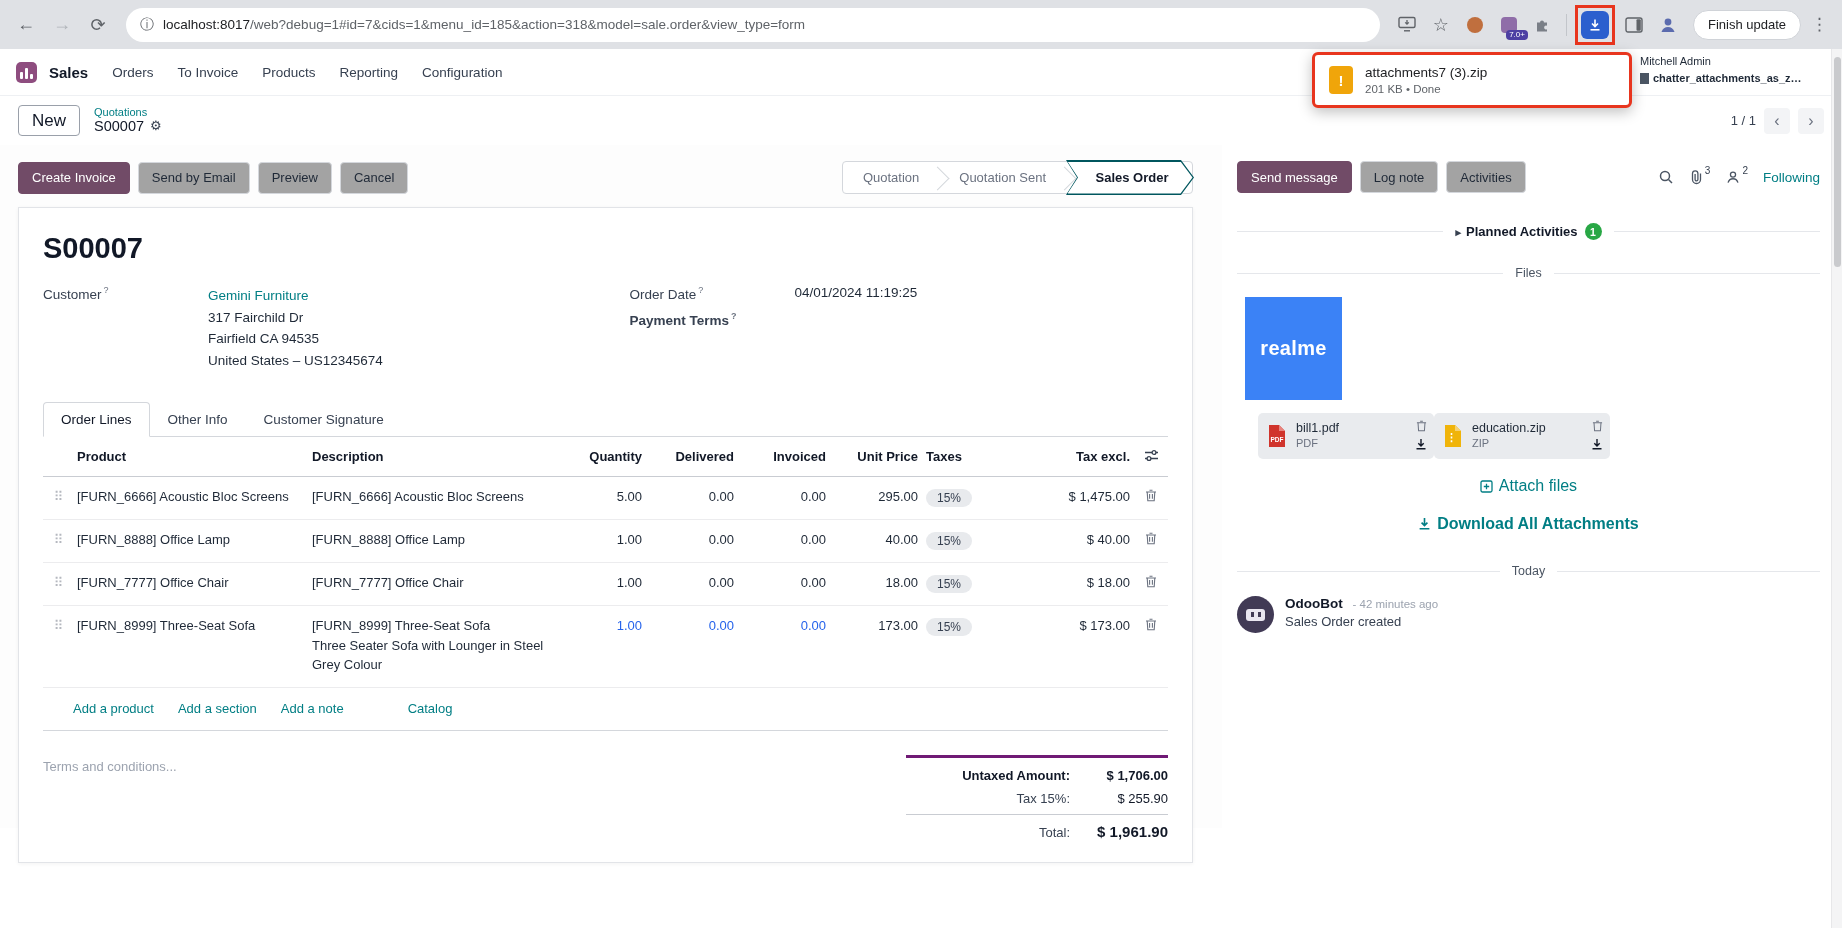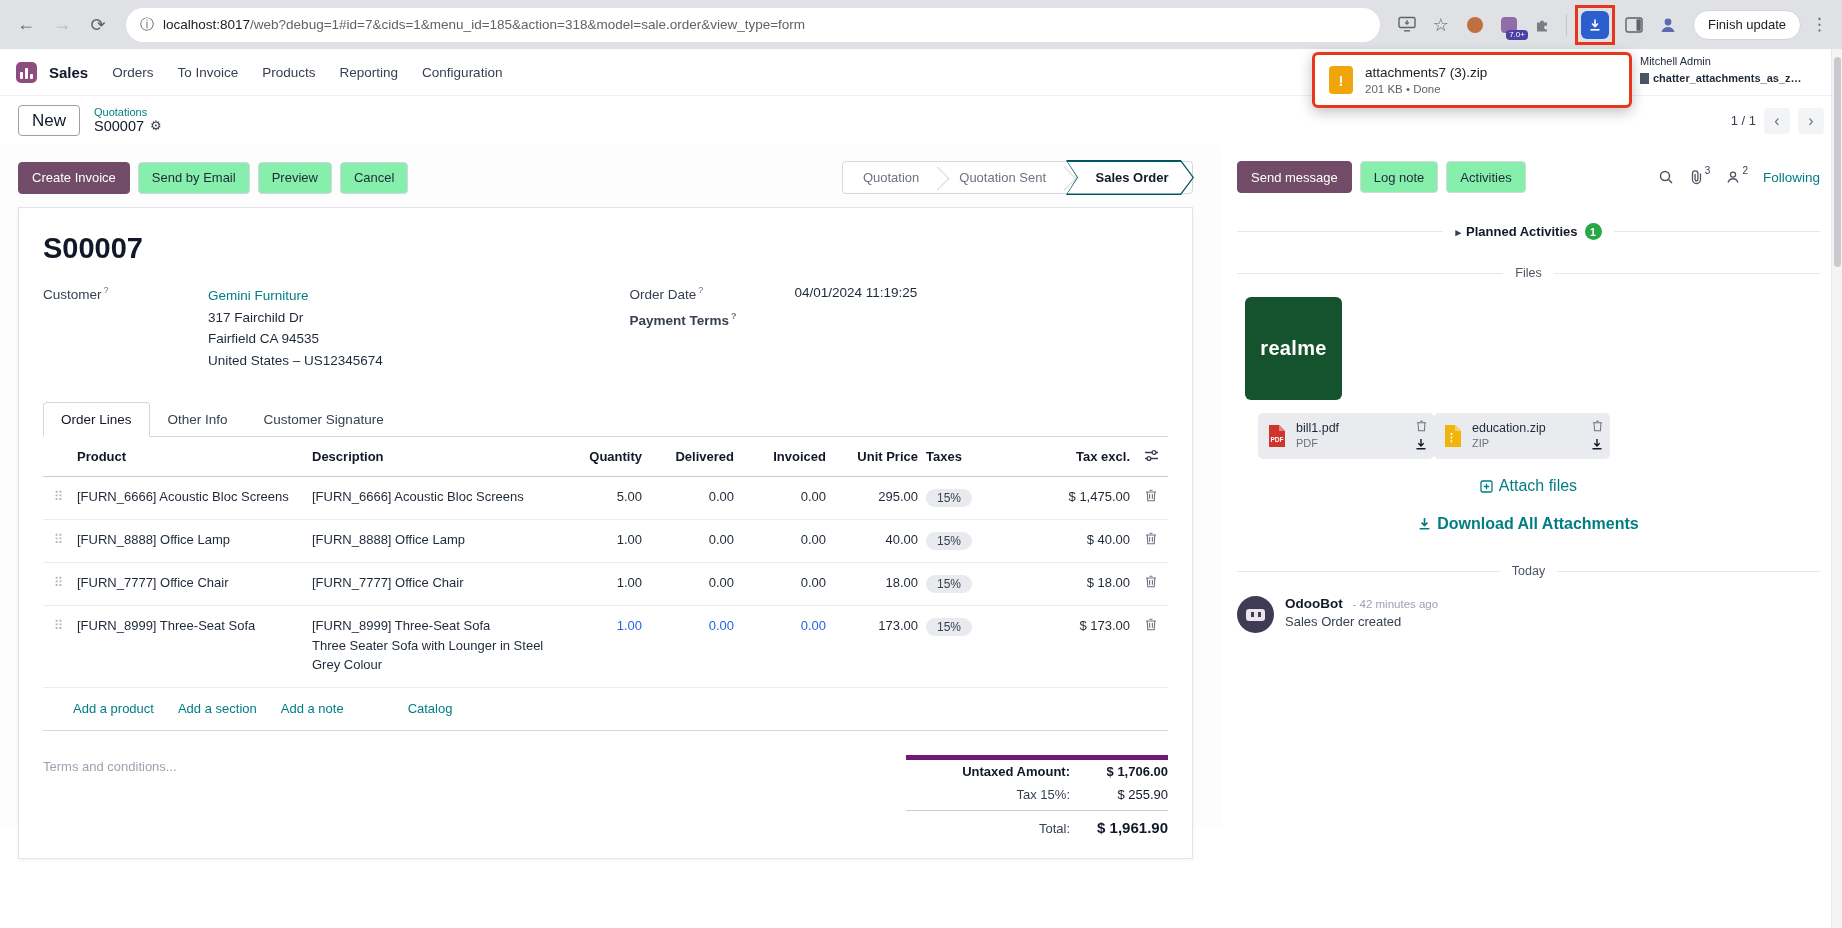--- a/index.html
+++ b/index.html
@@ -75,21 +75,21 @@
 
   
   .content { display:flex; height:683px; background:#fdfdfd; }
   .form-area { flex:1; padding:16px 29px 0 18px; min-width:0; }
   .form-header-row { display:flex; align-items:center; justify-content:space-between;
                      margin-bottom:13px; }
   .hdr-buttons { display:flex; gap:8px; }
   .btn { height:32px; padding:0 13px; border-radius:4px; font-size:13px; font-family:inherit;
          display:inline-flex; align-items:center; }
   .btn-primary { background:#714B67; color:#fff; border:1px solid #714B67; font-weight:500; }
-  .btn-light { background:#86efac; border:1px solid #d4d7dc; color:#1f2937; }
+  .btn-light { background:#a3a3a3; border:1px solid #d4d7dc; color:#1f2937; }
 
   
   .statusbar { display:flex; align-items:stretch; height:33px; background:#fff;
                border:1px solid #d4d7dc; border-radius:4px; }
   .status-step { display:flex; align-items:center; padding:0 20px; font-size:13px;
                  color:#6b7280; position:relative; }
   .status-step.sep::after { content:''; position:absolute; right:-7px; top:7.5px; width:16px;
                  height:16px; border-top:1px solid #d4d7dc; border-right:1px solid #d4d7dc;
                  transform:rotate(45deg); background:#fff; z-index:1; }
   .status-step.active { padding:0; margin:-1px -2px -1px 0; z-index:2; }
@@ -135,21 +135,21 @@
   .desc-extra { margin-top:4px; line-height:1.45; }
   .cell-icon { display:flex; justify-content:center; padding-top:1px; }
   .links-row { display:flex; align-items:center; gap:24px; padding:13px 0 14px 30px;
                border-bottom:1px solid #d4d7dc; font-size:13px; }
   .links-row a { color:#017e84; text-decoration:none; font-weight:500; }
   .catalog { margin-left:40px; }
 
   .bottom-row { display:flex; justify-content:space-between; margin-top:24px;
                 align-items:flex-start; }
   .terms { color:#9ca3af; font-size:13px; padding-top:4px; }
-  .totals { width:262px; font-size:13px; border-top:5px solid #701a75; }
+  .totals { width:262px; font-size:13px; border-top:3px solid #701a75; padding-top:6px; }
   .trow { display:flex; align-items:baseline; padding:4px 0; }
   .trow .tl { flex:1; text-align:right; color:#374151; }
   .trow .tv { width:98px; text-align:right; color:#111827; }
   .tl.strong { font-weight:700; color:#111827; }
   .tv.strong { font-weight:700; }
   .trow.total { border-top:1px solid #c9ccd2; margin-top:4px; padding-top:8px; }
   .trow.total .tv { font-size:15px; font-weight:700; }
 
   
   .chatter { width:620px; padding:16px 22px 0 15px; background:#fff; }
@@ -161,22 +161,22 @@
 
   .divider { display:flex; align-items:center; gap:12px; color:#4b5563; font-size:12.5px; }
   .divider::before, .divider::after { content:''; flex:1; height:1px; background:#e5e7eb; }
   .planned { margin-top:30px; font-size:13px; color:#111827; font-weight:700; }
   .planned .caret { font-size:11px; margin-right:5px; color:#374151; }
   .green-badge { display:inline-flex; width:17px; height:17px; border-radius:50%;
                  background:#28a745; color:#fff; font-size:10.5px; font-weight:700;
                  align-items:center; justify-content:center; margin-left:7px; }
   .files-div { margin-top:26px; }
 
-  .img-attach { width:97px; height:103px; background:#14532d; margin:17px 6px 0 8px;
-                display:flex; align-items:center; justify-content:center; border-radius:6px; }
+  .img-attach { width:97px; height:103px; background:#3b82f6; margin:17px 6px 0 8px;
+                display:flex; align-items:center; justify-content:center; border-radius:0; }
   .img-attach span { color:#fff; font-size:20px; font-weight:600; letter-spacing:.3px; }
 
   .att-cards { display:flex; margin-top:13px;padding-left:21px; }
   .att-card { width:176px; height:46px; background:#e9ebee; border-radius:5px; display:flex;
               align-items:center; gap:9px; padding:6px 9px; position:relative; }
   .att-texts { line-height:1.25; min-width:0; }
   .att-name { font-size:12.5px; color:#1f2937; white-space:nowrap; }
   .att-type { font-size:11px; color:#6b7280; }
   .att-trash { position:absolute; top:5px; right:7px; }
   .att-dl { position:absolute; bottom:5px; right:7px; }

